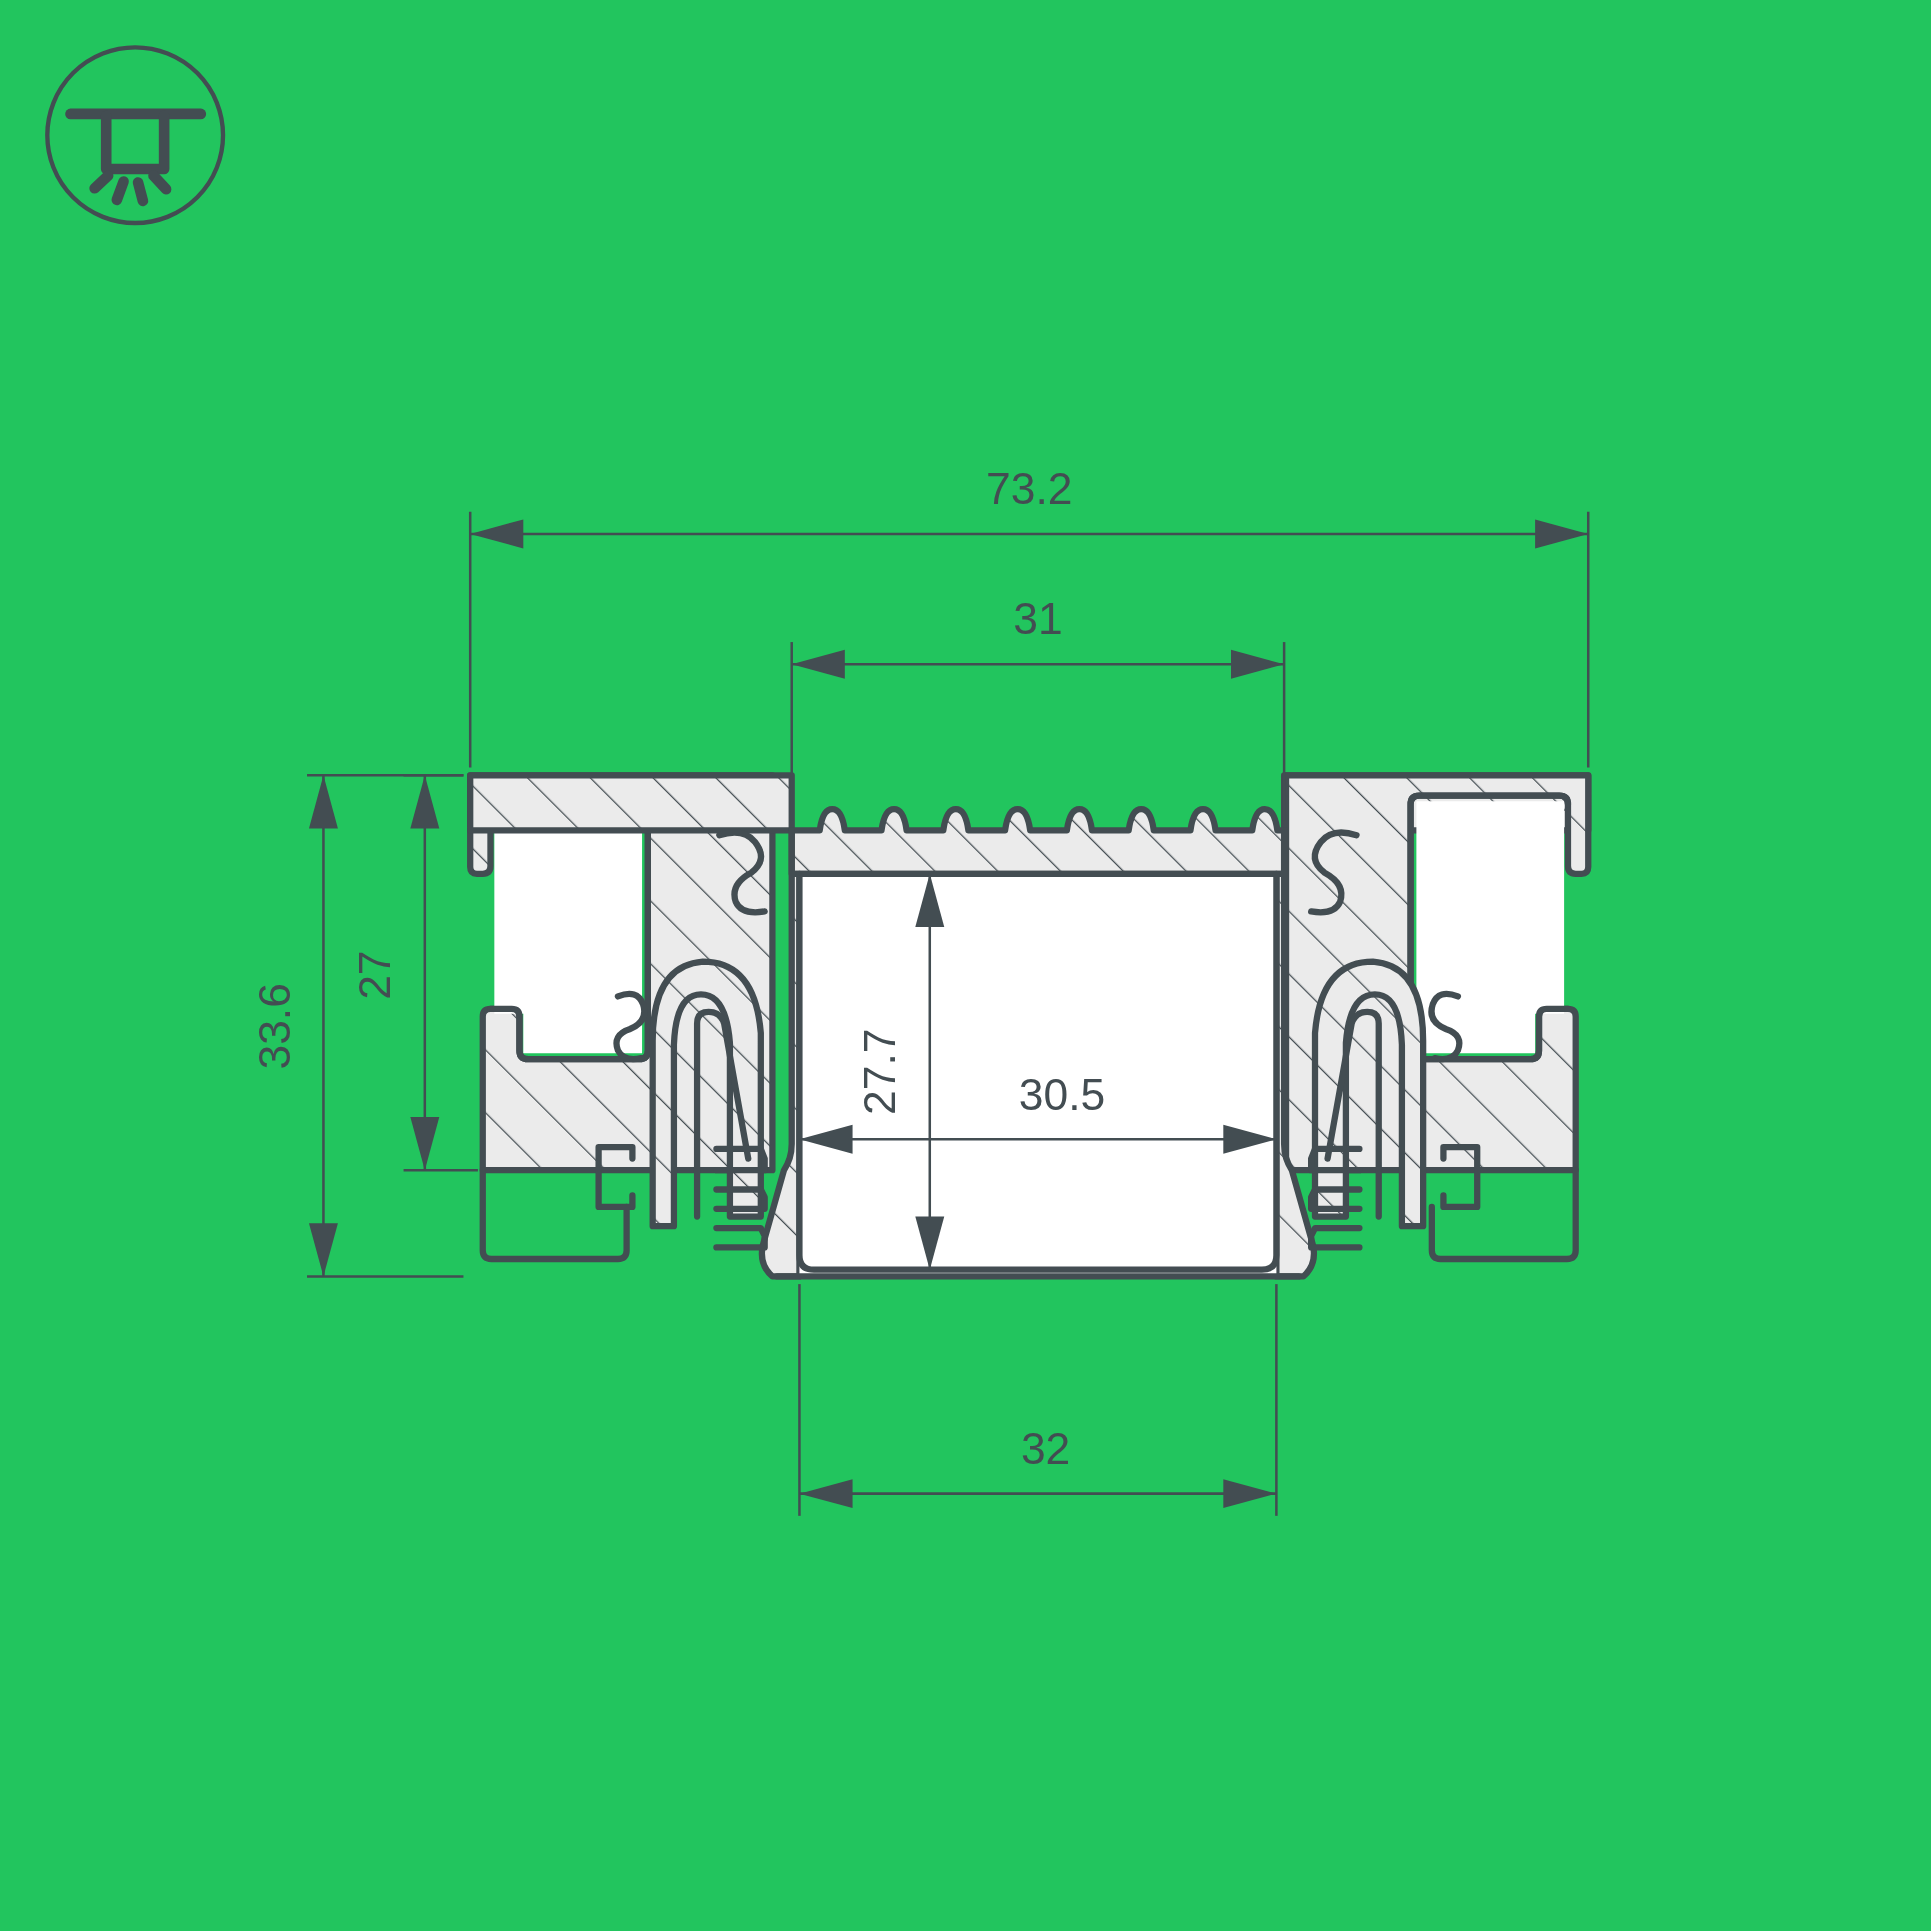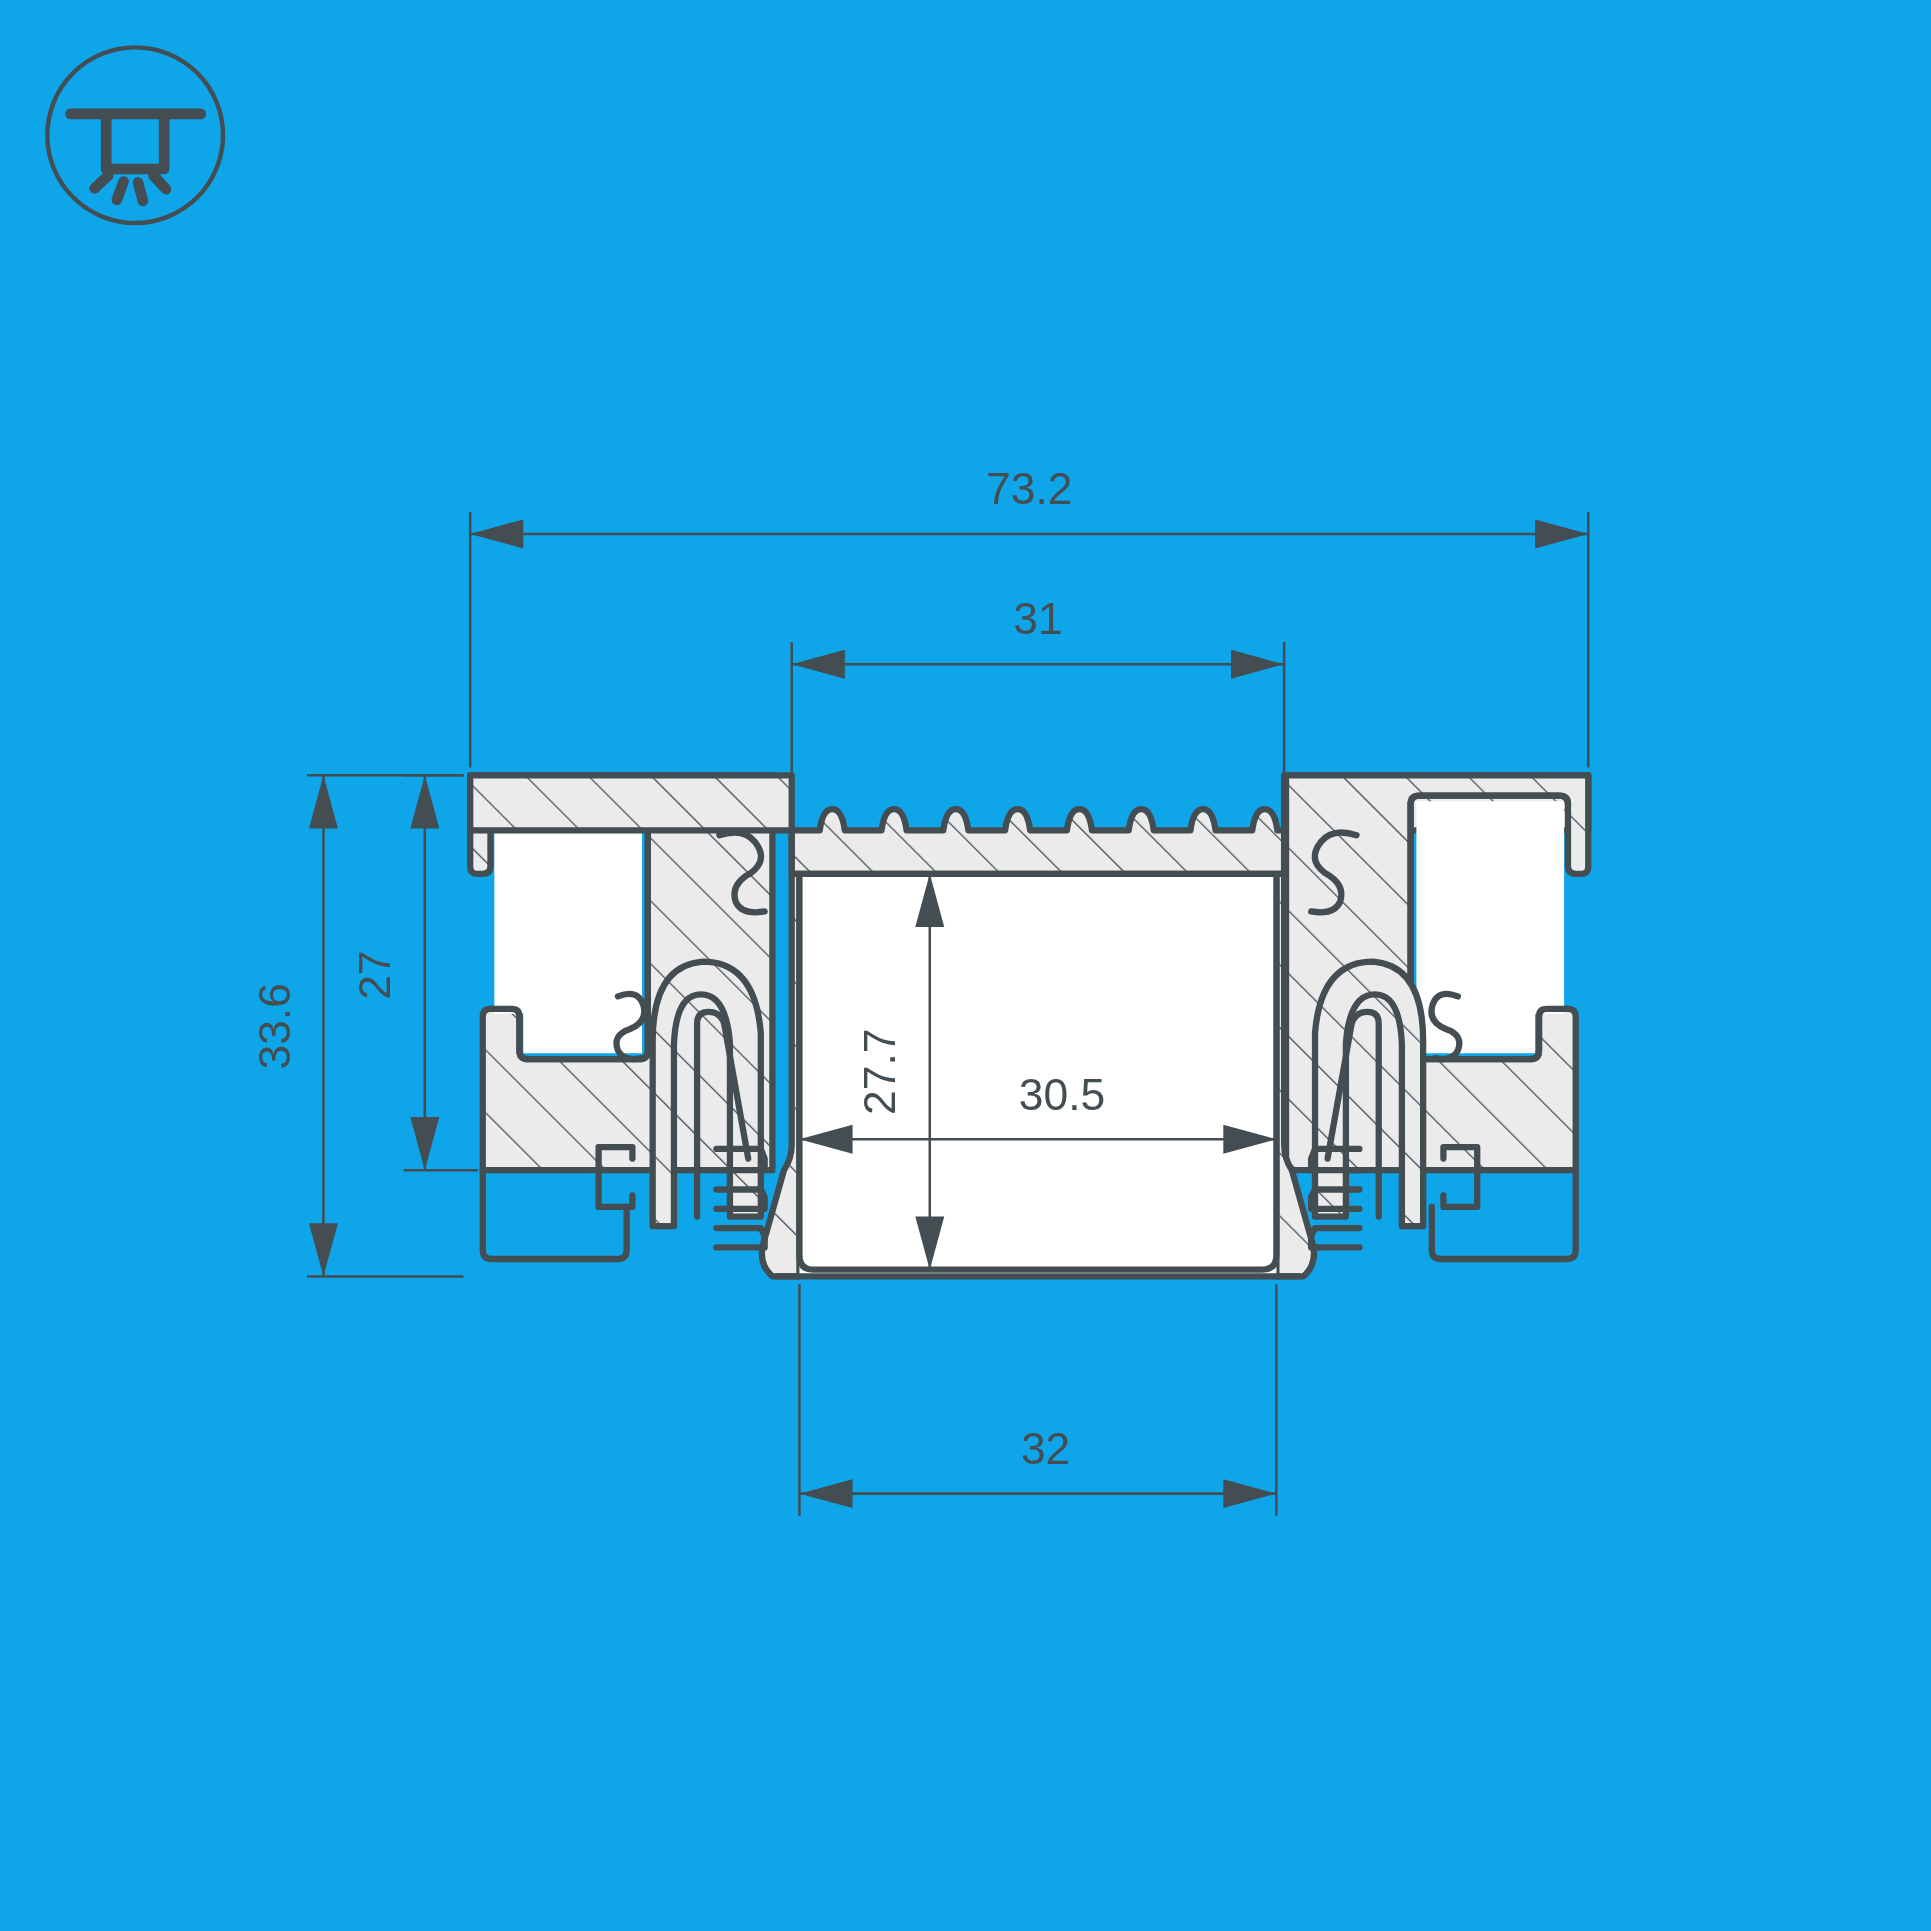--- a/index.html
+++ b/index.html
@@ -10,21 +10,21 @@
   body {
     width: 1931px;
     height: 1931px;
     font-family: "Liberation Sans", sans-serif;
     overflow: hidden;
   }
   #root {
     position: relative;
     width: 1931px;
     height: 1931px;
-    background: #0ea5e9;
+    background: #22c55e;
   }
   #drawing-svg {
     position: absolute;
     top: 0;
     left: 0;
     width: 1931px;
     height: 1931px;
     display: block;
   }
   .dim-text {

